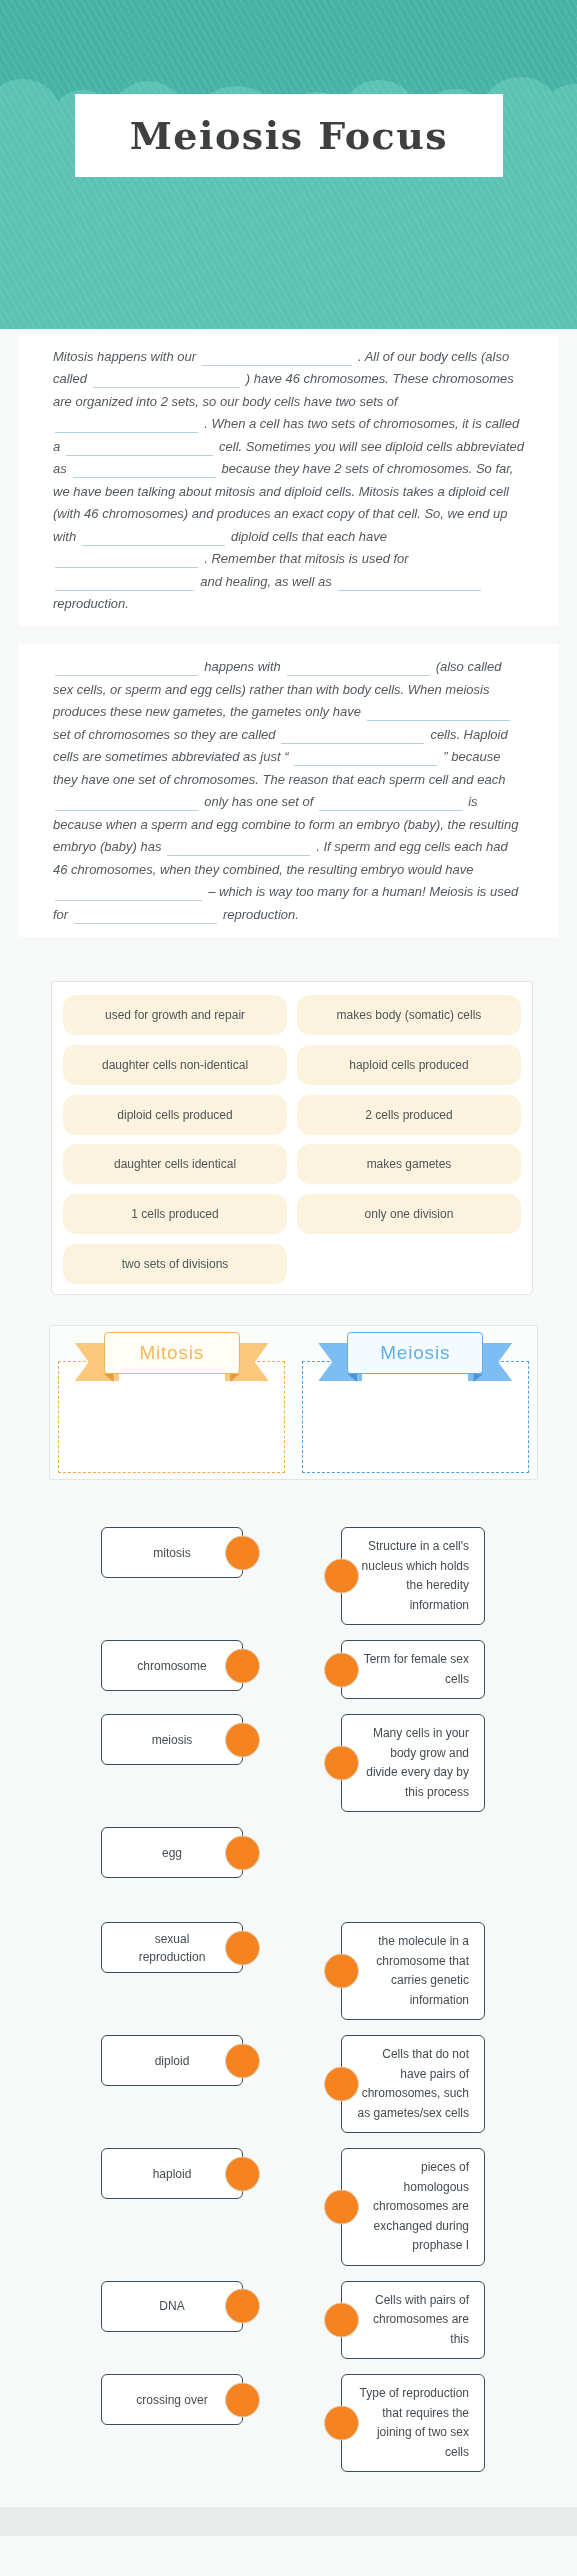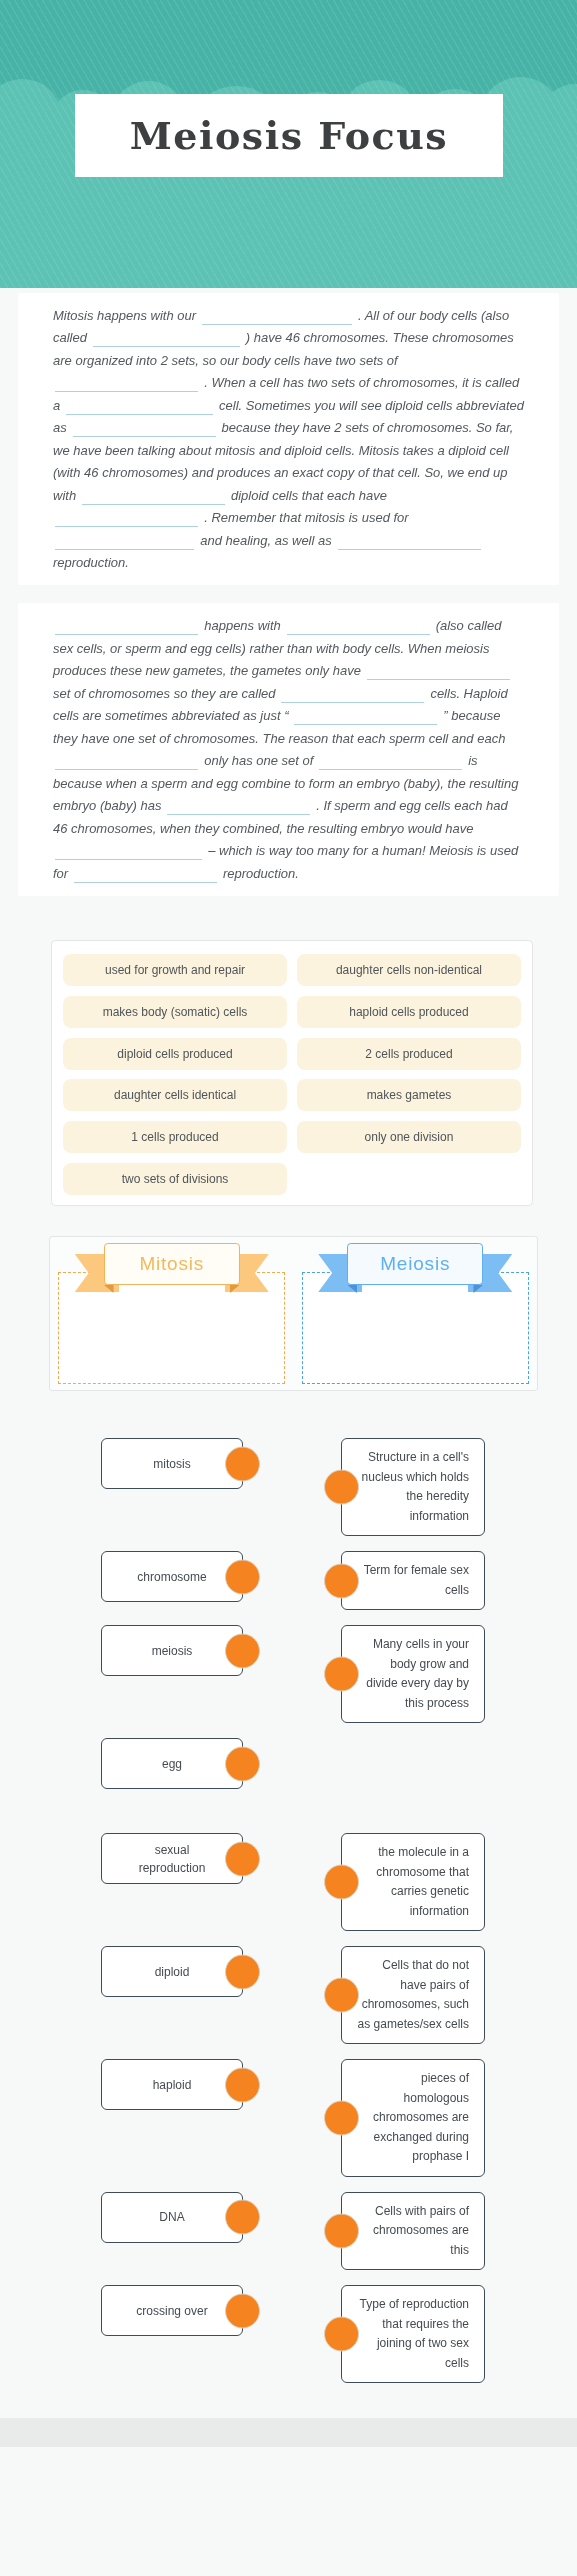--- a/index.html
+++ b/index.html
@@ -6,21 +6,21 @@
   html, body { margin: 0; padding: 0; }
   body {
     width: 577px;
     background: #f7f8f8;
     font-family: "Liberation Sans", sans-serif;
     color: #54595e;
     overflow-x: hidden;
   }
 
   
-  .hero { position: relative; height: 288px; background: #5cc2b4; overflow: hidden; }
+  .hero { position: relative; height: 329px; background: #5cc2b4; overflow: hidden; }
   .hero-top { position: absolute; top: 0; left: 0; right: 0; height: 113px; background: #47b3a7; }
   .cloud { position: absolute; border-radius: 50%; background: #5cc2b4; z-index: 1; }
   .stripes {
     position: absolute; inset: 0; z-index: 2; pointer-events: none;
     background: repeating-linear-gradient(60deg, rgba(255,255,255,0.08) 0 1.5px, transparent 1.5px 6px);
   }
   .title-card {
     position: absolute; left: 75px; top: 94px; width: 428px; height: 83px;
     background: #ffffff; z-index: 3;
     display: flex; align-items: center; justify-content: center;
@@ -42,21 +42,21 @@
     border-bottom: 0.8px solid #aed2da; margin: 0 2.3px;
   }
 
   
   .sort-card {
     background: #ffffff; border: 0.8px solid #e3e5e6; border-radius: 4.5px;
     margin: 44px 44px 0 51px; padding: 13.5px 11.3px 10.5px 11.3px;
   }
   .chip-grid { display: grid; grid-template-columns: 1fr 1fr; gap: 9.8px 10.5px; }
   .chip {
-    background: #fbf3dd; border-radius: 8px; height: 32px;
+    background: #fbf3dd; border-radius: 13px; height: 40px;
     display: flex; align-items: center; justify-content: center;
     font-size: 12px; color: #4f555a; text-align: center; cursor: grab;
   }
 
   
   .banner-card {
     position: relative; height: 155px; margin: 30px 39px 0 49px;
     background: #fbfcfc; border: 0.8px solid #e4e6e6; border-radius: 3px;
     display: flex;
   }
@@ -144,22 +144,22 @@
     <p class="fill-para">Mitosis happens with our <span class="blank" style="width: 150px;"></span> . All of our body cells (also called <span class="blank" style="width: 147px;"></span> ) have 46 chromosomes. These chromosomes are organized into 2 sets, so our body cells have two sets of <span class="blank" style="width: 143px;"></span> . When a cell has two sets of chromosomes, it is called a <span class="blank" style="width: 147px;"></span> cell. Sometimes you will see diploid cells abbreviated as <span class="blank" style="width: 143px;"></span> because they have 2 sets of chromosomes. So far, we have been talking about mitosis and diploid cells. Mitosis takes a diploid cell (with 46 chromosomes) and produces an exact copy of that cell. So, we end up with <span class="blank" style="width: 143px;"></span> diploid cells that each have <span class="blank" style="width: 143px;"></span> . Remember that mitosis is used for <span class="blank" style="width: 139px;"></span> and healing, as well as <span class="blank" style="width: 143px;"></span> reproduction.</p>
   </section>
 
   <section class="para-card">
     <p class="fill-para"><span class="blank" style="width: 143px;"></span> happens with <span class="blank" style="width: 143px;"></span> (also called sex cells, or sperm and egg cells) rather than with body cells. When meiosis produces these new gametes, the gametes only have <span class="blank" style="width: 143px;"></span> set of chromosomes so they are called <span class="blank" style="width: 143px;"></span> cells. Haploid cells are sometimes abbreviated as just “ <span class="blank" style="width: 143px;"></span> ” because they have one set of chromosomes. The reason that each sperm cell and each <span class="blank" style="width: 143px;"></span> only has one set of <span class="blank" style="width: 143px;"></span> is because when a sperm and egg combine to form an embryo (baby), the resulting embryo (baby) has <span class="blank" style="width: 143px;"></span> . If sperm and egg cells each had 46 chromosomes, when they combined, the resulting embryo would have <span class="blank" style="width: 147px;"></span> – which is way too many for a human! Meiosis is used for <span class="blank" style="width: 143px;"></span> reproduction.</p>
   </section>
 
   <section class="sort-card">
     <div class="chip-grid">
       <div class="chip">used for growth and repair</div>
+      <div class="chip">makes body (somatic) cells</div>
       <div class="chip">daughter cells non-identical</div>
-      <div class="chip">makes body (somatic) cells</div>
       <div class="chip">haploid cells produced</div>
       <div class="chip">diploid cells produced</div>
       <div class="chip">2 cells produced</div>
       <div class="chip">daughter cells identical</div>
       <div class="chip">makes gametes</div>
       <div class="chip">1 cells produced</div>
       <div class="chip">only one division</div>
       <div class="chip">two sets of divisions</div>
     </div>
   </section>

